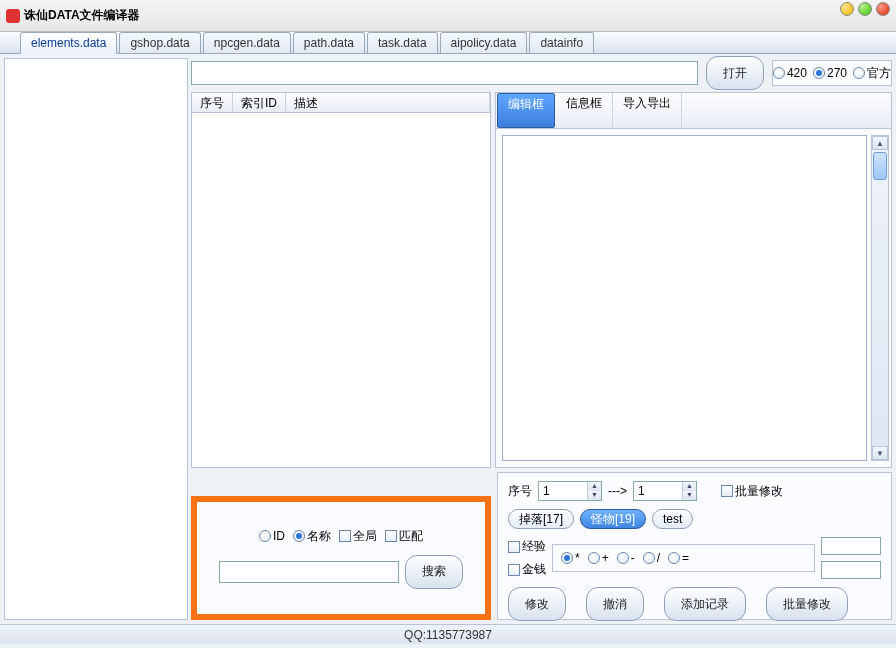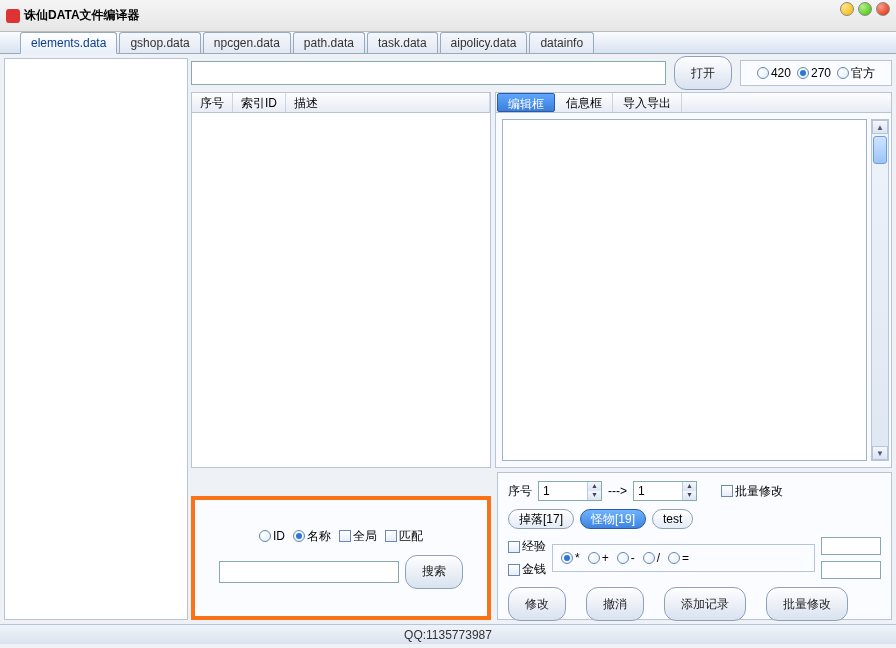--- a/index.html
+++ b/index.html
@@ -19,44 +19,44 @@
 .tab.active { background: linear-gradient(#ffffff, #e9f0fb); color: #0b3d91; position: relative; top: 1px; border-bottom: 1px solid #e9f0fb; }
 
 .main { display: flex; height: 570px; }
 .left-pane { width: 184px; background: #fff; border: 1px solid #b8c4d8; margin: 4px 3px 4px 4px; }
 
 .right { flex: 1; display: flex; flex-direction: column; margin: 4px 4px 4px 0; gap: 4px; }
 
 .top-row { display: flex; align-items: center; gap: 8px; height: 30px; }
 .path-input { flex: 1; height: 24px; border: 1px solid #8aa; background: #fff; }
 .btn { height: 24px; padding: 16px 16px; border: 1px solid #8ea1b9; border-radius: 12px; background: linear-gradient(#fefefe, #d9e2f0); cursor: default; display: inline-flex; align-items: center; justify-content: center; color: #222; }
-.radio-group { display: flex; align-items: center; gap: 6px; border: 1px solid #b8c4d8; background: #fafcff; height: 26px; padding: 0 16px; }
+.radio-group { display: flex; align-items: center; gap: 6px; border: 1px solid #b8c4d8; background: #fafcff; height: 26px; padding: 0 0; }
 .radio-lbl { display: inline-flex; align-items: center; gap: 2px; }
 .radio-dot { width: 12px; height: 12px; border: 1px solid #6788b0; border-radius: 6px; background: radial-gradient(circle at 35% 35%, #fff, #e0eaf6); display: inline-flex; align-items: center; justify-content: center; }
 .radio-dot.sel::after { content: ""; width: 6px; height: 6px; background: #2b76d9; border-radius: 3px; display: block; }
 
 .mid-row { display: flex; gap: 4px; flex: 1; min-height: 0; }
 .list-pane { width: 300px; border: 1px solid #b8c4d8; background: #fff; display: flex; flex-direction: column; }
 .list-head { height: 20px; background: linear-gradient(#fdfdfe, #e7ecf5); display: flex; border-bottom: 1px solid #b8c4d8; }
 .list-head span { padding: 2px 8px; border-right: 1px solid #cbd4e3; }
 .list-body { flex: 1; }
 
 .edit-pane { flex: 1; display: flex; flex-direction: column; }
-.sub-tabs { height: 20px; display: flex; background: linear-gradient(#fdfdfe, #e7ecf5); border: 1px solid #b8c4d8; border-bottom: none; }
+.sub-tabs { height: 36px; display: flex; background: linear-gradient(#fdfdfe, #e7ecf5); border: 1px solid #b8c4d8; border-bottom: none; }
 .sub-tab { padding: 2px 10px; border-right: 1px solid #cbd4e3; }
 .sub-tab.active { background: linear-gradient(#5fa6ff, #3b7edb); color: #fff; border: 1px solid #2a5aa0; border-radius: 2px; margin: 0 1px; }
 .edit-body { flex: 1; border: 1px solid #b8c4d8; background: #f9fbfe; position: relative; padding: 6px; }
 .edit-inner { position: absolute; inset: 6px 24px 6px 6px; border: 1px solid #9eb0cc; background: #fff; }
 .vscroll { position: absolute; right: 2px; top: 6px; bottom: 6px; width: 18px; background: linear-gradient(#eef3fb, #dfe7f3); border: 1px solid #b8c4d8; }
 .thumb { position: absolute; left: 1px; right: 1px; top: 16px; height: 28px; background: linear-gradient(#cfe3ff, #9cc4f7); border: 1px solid #6a9edb; border-radius: 3px; }
 .sc-btn { position: absolute; left: 0; right: 0; height: 14px; background: linear-gradient(#f4f7fc, #dbe4f1); border: 1px solid #b8c4d8; display:flex; align-items:center; justify-content:center; font-size:8px; color:#557; }
 .sc-up { top: 0; } .sc-dn { bottom: 0; }
 
 .lower { display: flex; gap: 6px; height: 148px; }
-.search-box { width: 300px; border: 4px solid #f97316; background: #fafcff; display: flex; flex-direction: column; align-items: center; justify-content: center; gap: 10px; padding: 10px; margin-top: 24px; }
+.search-box { width: 300px; border: 6px solid #f97316; background: #fafcff; display: flex; flex-direction: column; align-items: center; justify-content: center; gap: 10px; padding: 10px; margin-top: 24px; }
 .search-opts { display: flex; align-items: center; gap: 8px; }
 .chk { width: 12px; height: 12px; border: 1px solid #6e89ab; background: linear-gradient(#fff, #e6eef9); display: inline-block; }
 .search-row { display: flex; gap: 6px; align-items: center; }
 .search-input { width: 180px; height: 22px; border: 1px solid #8aa; background: #fff; }
 
 .action-box { flex: 1; border: 1px solid #b8c4d8; background: #fafcff; padding: 8px 10px; display: flex; flex-direction: column; gap: 8px; }
 .row { display: flex; align-items: center; gap: 6px; }
 .spin { display: inline-flex; align-items: center; border: 1px solid #8aa; height: 20px; background: #fff; }
 .spin input { border: none; width: 48px; height: 18px; padding: 0 4px; outline: none; }
 .spin .arrows { width: 14px; display: flex; flex-direction: column; border-left: 1px solid #bcd; }

